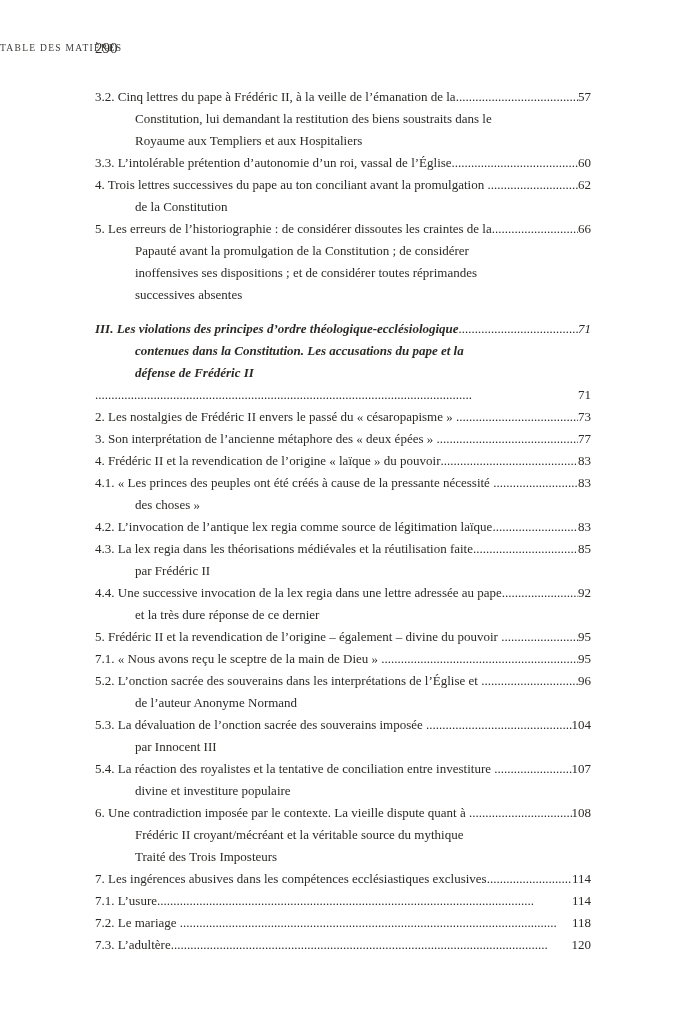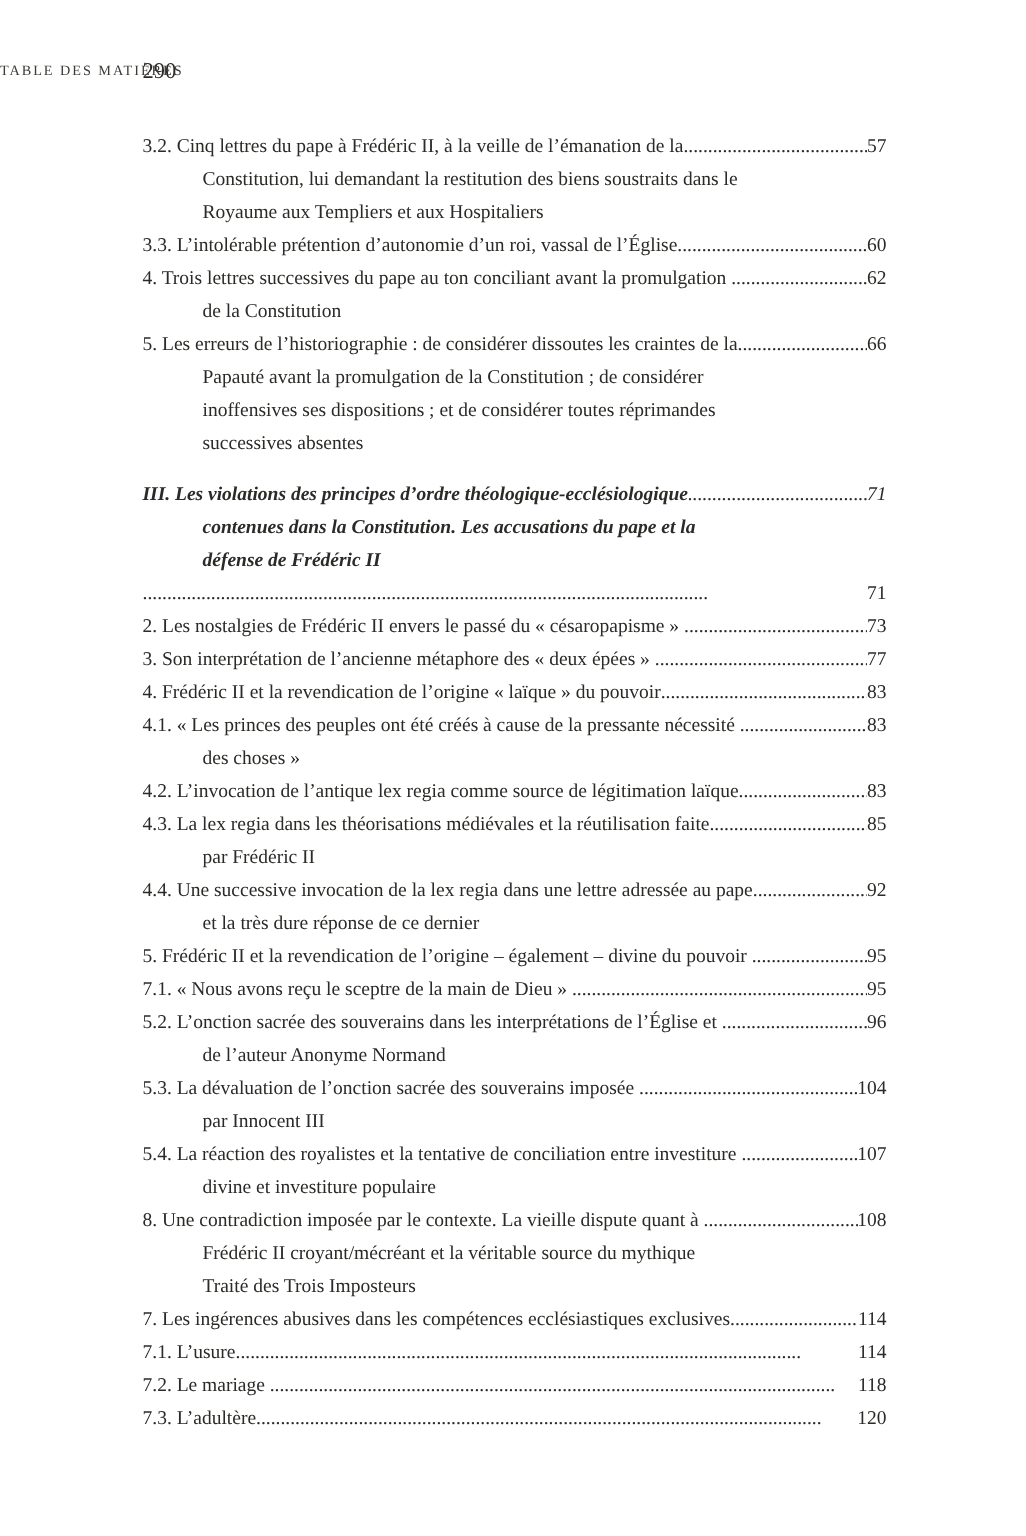--- a/index.html
+++ b/index.html
@@ -190,21 +190,21 @@
       <div class="entry">
         <div class="line1">
           <span class="text"><span>5.4. La réaction des royalistes et la tentative de conciliation entre investiture </span></span>
           <span class="leader"></span>
           <span class="pagenum">107</span>
         </div>
         <div class="cont"><span>divine et investiture populaire</span></div>
       </div>
       <div class="entry">
         <div class="line1">
-          <span class="text"><span>8. Une contradiction imposée par le contexte. La vieille dispute quant à </span></span>
+          <span class="text"><span>6. Une contradiction imposée par le contexte. La vieille dispute quant à </span></span>
           <span class="leader"></span>
           <span class="pagenum">108</span>
         </div>
         <div class="cont"><span>Frédéric II croyant/mécréant et la véritable source du mythique</span></div>
         <div class="cont"><span class="it">Traité des Trois Imposteurs</span></div>
       </div>
       <div class="entry">
         <div class="line1">
           <span class="text"><span>7. Les ingérences abusives dans les compétences ecclésiastiques exclusives</span></span>
           <span class="leader"></span>

